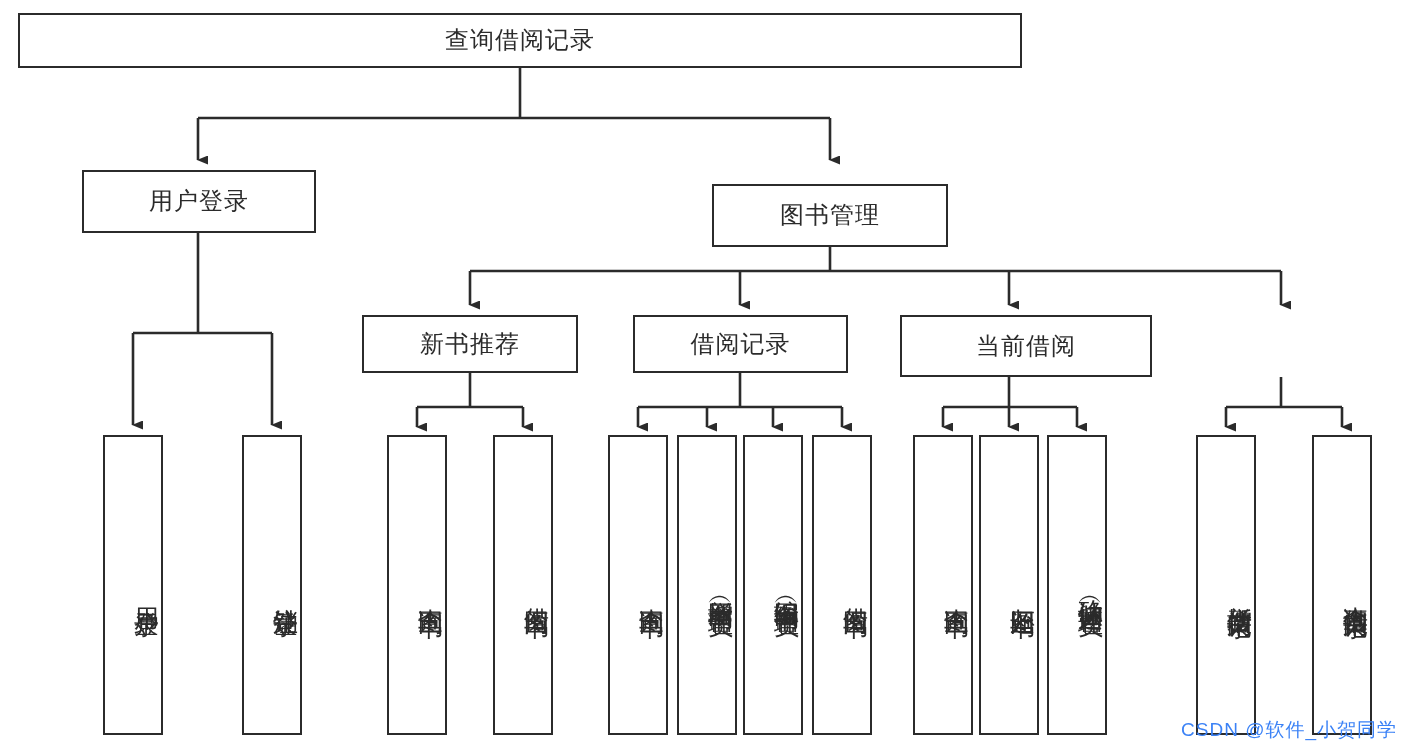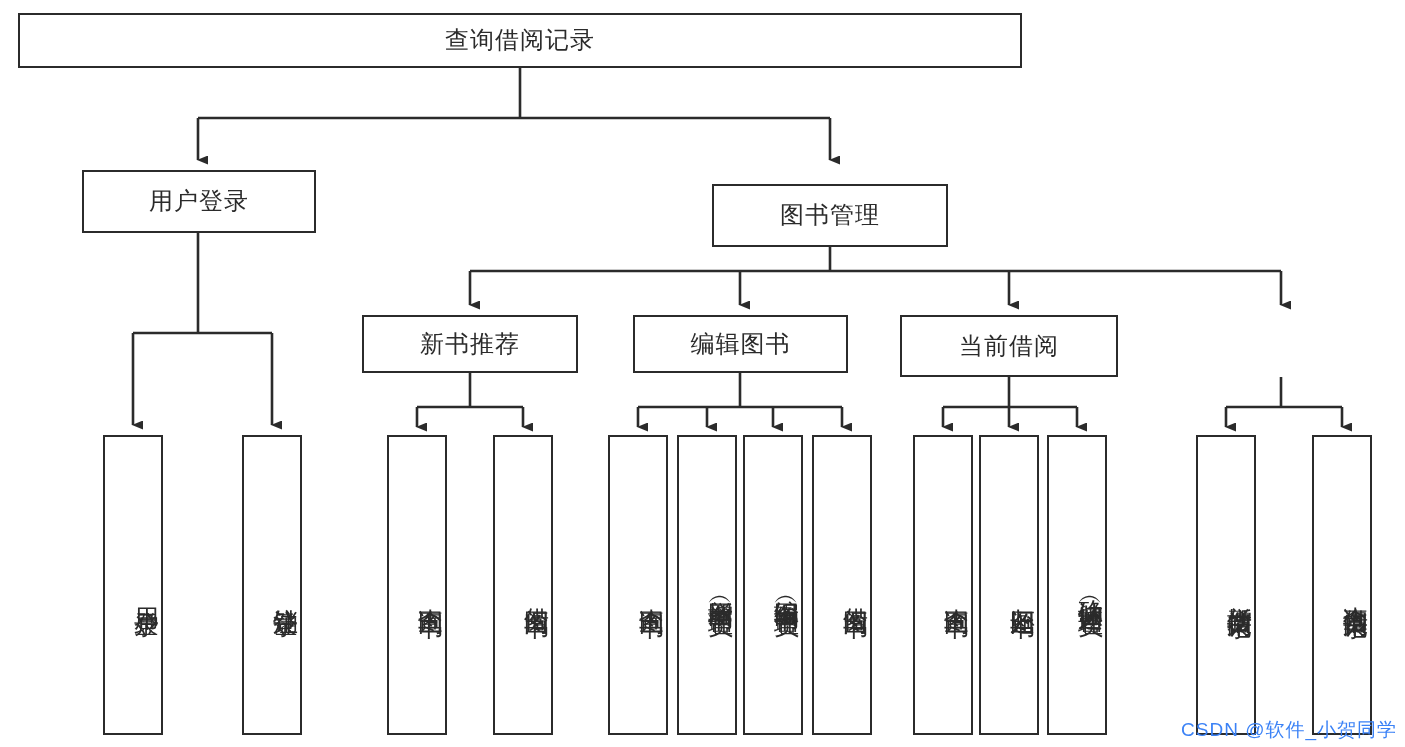--- a/index.html
+++ b/index.html
@@ -84,23 +84,23 @@
     <span>用户登录</span>
   </div>
   <div class="node horiz" style="left:712px;top:184px;width:236px;height:63px;">
     <span>图书管理</span>
   </div>
 
   <div class="node horiz" style="left:362px;top:315px;width:216px;height:58px;align-items:center;">
     <span>新书推荐</span>
   </div>
   <div class="node horiz" style="left:633px;top:315px;width:215px;height:58px;">
-    <span>编辑图书</span>
+    <span>借阅记录</span>
   </div>
-  <div class="node horiz" style="left:900px;top:315px;width:218px;height:62px;">
+  <div class="node horiz" style="left:900px;top:315px;width:252px;height:62px;">
     <span>当前借阅</span>
   </div>
 
   <div class="node vert" style="left:103px;top:435px;width:60px;height:300px;">
     <span>用户登录</span>
   </div>
   <div class="node vert" style="left:242px;top:435px;width:60px;height:300px;">
     <span>注销登录</span>
   </div>
 

